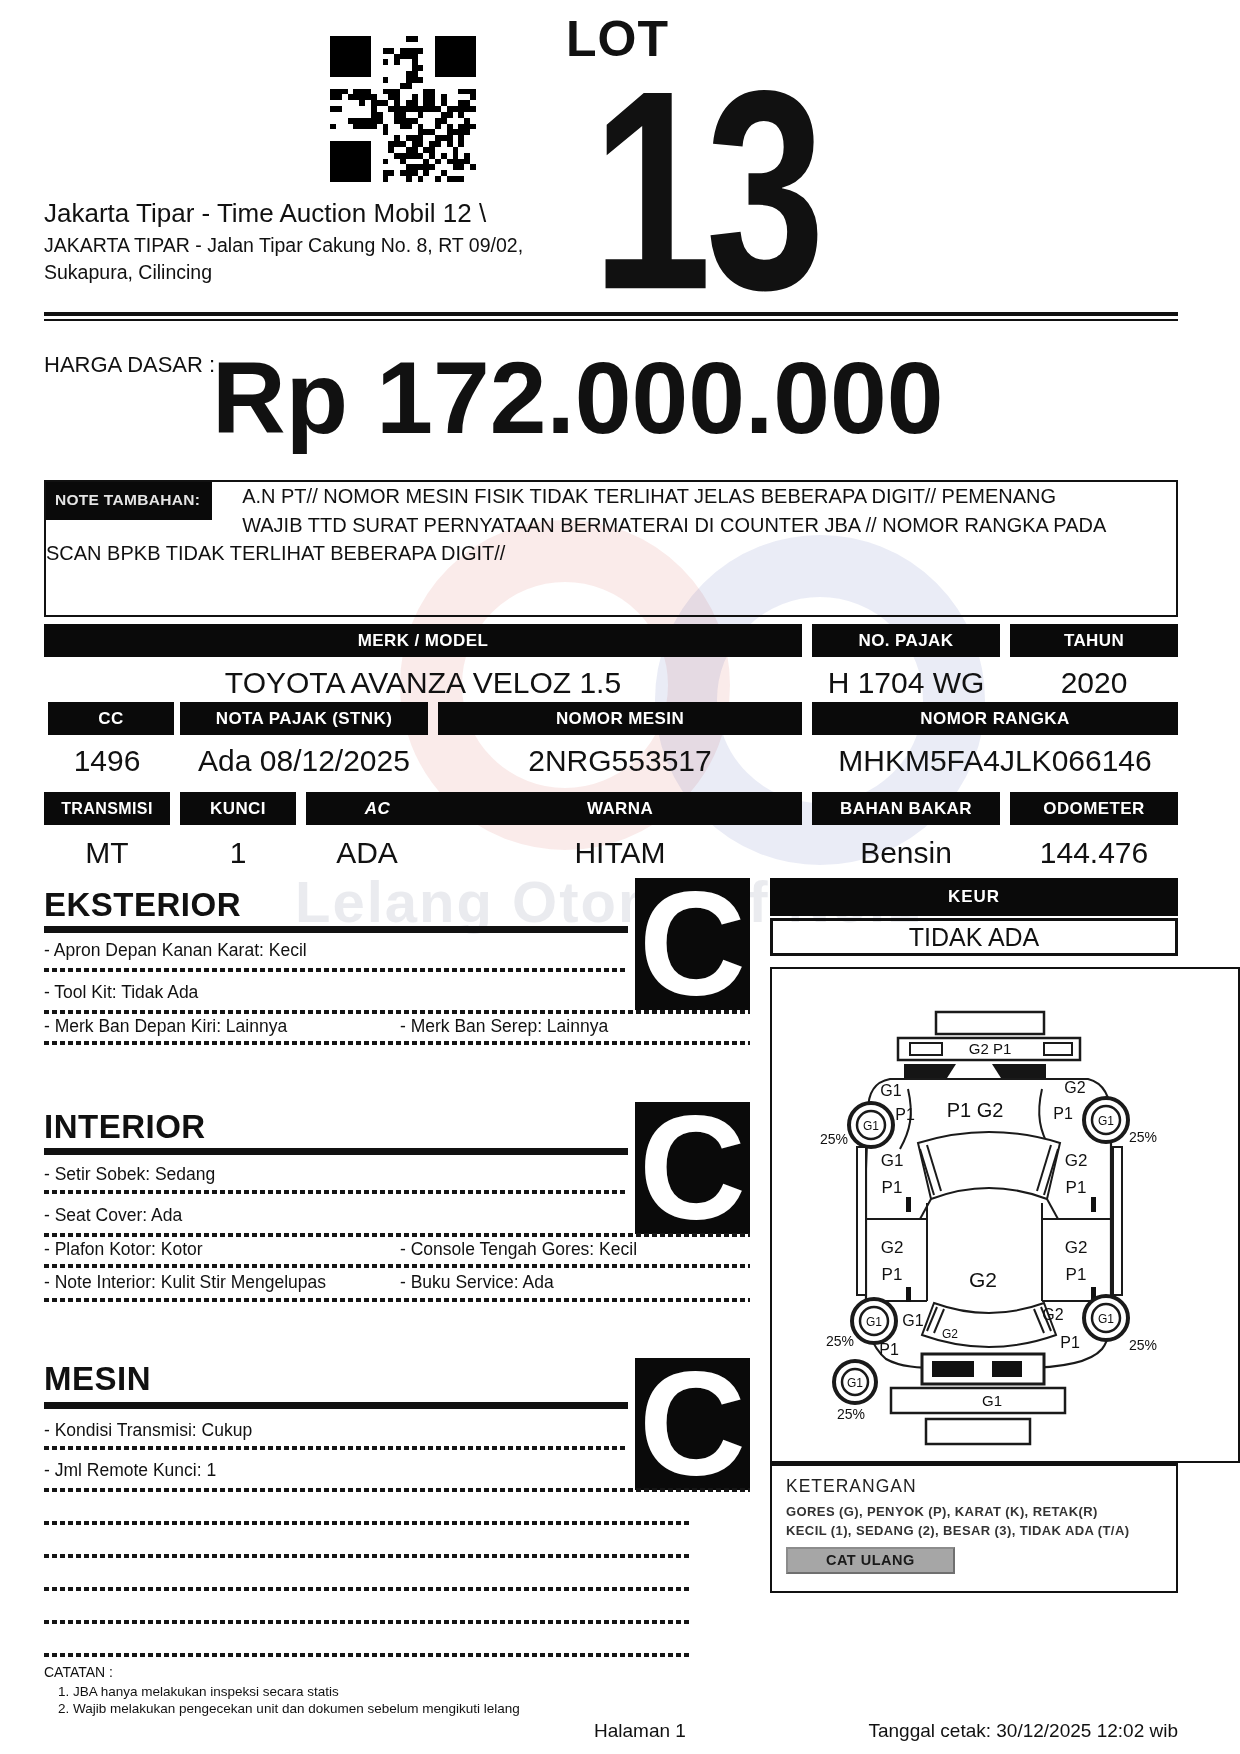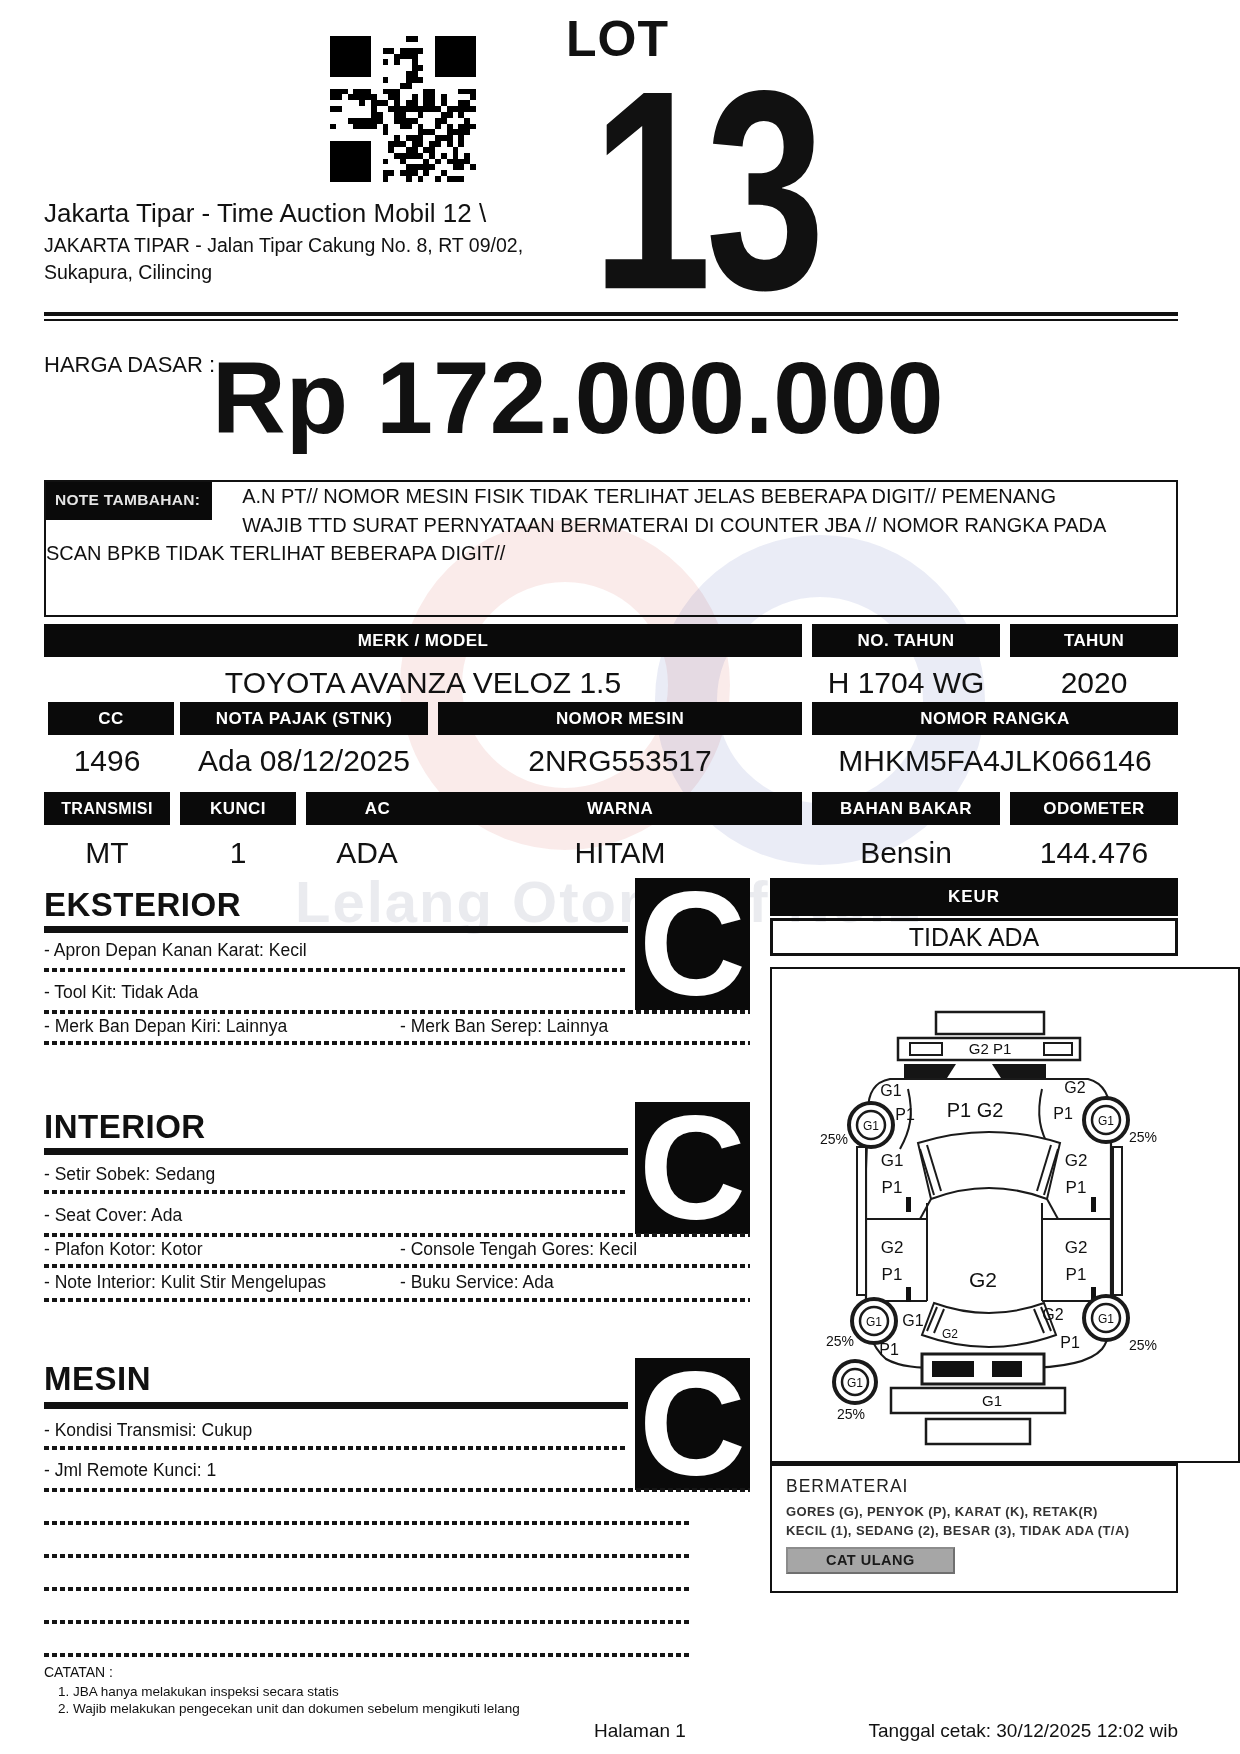--- a/index.html
+++ b/index.html
@@ -282,38 +282,38 @@
 
   <div class="abs price-label" style="left:44px; top:352px;">HARGA DASAR :</div>
   <div class="abs price-value" style="left:212px; top:340px;">Rp 172.000.000</div>
 
   <div class="abs notebox" style="left:44px; top:480px; width:1134px; height:137px;">
     <span class="note-label">NOTE TAMBAHAN:</span>
     <span>A.N PT// NOMOR MESIN FISIK TIDAK TERLIHAT JELAS BEBERAPA DIGIT// PEMENANG WAJIB TTD SURAT PERNYATAAN BERMATERAI DI COUNTER JBA // NOMOR RANGKA PADA SCAN BPKB TIDAK TERLIHAT BEBERAPA DIGIT//</span>
   </div>
 
   <div class="hcell" style="left:44px; top:624px; width:758px;">MERK / MODEL</div>
-  <div class="hcell" style="left:812px; top:624px; width:188px;">NO. TAHUN</div>
+  <div class="hcell" style="left:812px; top:624px; width:188px;">NO. PAJAK</div>
   <div class="hcell" style="left:1010px; top:624px; width:168px;">TAHUN</div>
   <div class="vcell" style="left:44px; top:664px; width:758px;">TOYOTA AVANZA VELOZ 1.5</div>
   <div class="vcell" style="left:812px; top:664px; width:188px;">H 1704 WG</div>
   <div class="vcell" style="left:1010px; top:664px; width:168px;">2020</div>
 
   <div class="hcell" style="left:48px; top:702px; width:126px;">CC</div>
   <div class="hcell" style="left:180px; top:702px; width:248px;">NOTA PAJAK (STNK)</div>
   <div class="hcell" style="left:438px; top:702px; width:364px;">NOMOR MESIN</div>
   <div class="hcell" style="left:812px; top:702px; width:366px;">NOMOR RANGKA</div>
   <div class="vcell" style="left:44px; top:742px; width:126px;">1496</div>
   <div class="vcell" style="left:180px; top:742px; width:248px;">Ada 08/12/2025</div>
   <div class="vcell" style="left:438px; top:742px; width:364px;">2NRG553517</div>
   <div class="vcell" style="left:812px; top:742px; width:366px;">MHKM5FA4JLK066146</div>
 
   <div class="hcell" style="left:44px; top:792px; width:126px; font-size:16px;">TRANSMISI</div>
   <div class="hcell" style="left:180px; top:792px; width:116px;">KUNCI</div>
-  <div class="hcell" style="left:306px; top:792px; width:143px;">AC</div>
+  <div class="hcell" style="left:306px; top:792px; width:143px;font-style:italic;">AC</div>
   <div class="hcell" style="left:438px; top:792px; width:364px;">WARNA</div>
   <div class="hcell" style="left:812px; top:792px; width:188px;">BAHAN BAKAR</div>
   <div class="hcell" style="left:1010px; top:792px; width:168px;">ODOMETER</div>
   <div class="vcell" style="left:44px; top:834px; width:126px;">MT</div>
   <div class="vcell" style="left:180px; top:834px; width:116px;">1</div>
   <div class="vcell" style="left:306px; top:834px; width:122px;">ADA</div>
   <div class="vcell" style="left:438px; top:834px; width:364px;">HITAM</div>
   <div class="vcell" style="left:812px; top:834px; width:188px;">Bensin</div>
   <div class="vcell" style="left:1010px; top:834px; width:168px;">144.476</div>
 
@@ -451,21 +451,21 @@
         <text x="298" y="379" font-size="16">P1</text>
         <text x="371" y="381" font-size="14">25%</text>
         <text x="83" y="418" font-size="12">G1</text>
         <text x="79" y="450" font-size="14">25%</text>
         <text x="220" y="437" font-size="15">G1</text>
       </g>
     </svg>
   </div>
 
   <div class="ket-box">
-    <div class="ket-title">BERMATERAI</div>
+    <div class="ket-title">KETERANGAN</div>
     <div class="ket-line">GORES (G), PENYOK (P), KARAT (K), RETAK(R)</div>
     <div class="ket-line" style="margin-top:4px;">KECIL (1), SEDANG (2), BESAR (3), TIDAK ADA (T/A)</div>
     <span class="repaint-btn">CAT ULANG</span>
   </div>
 
   <div class="abs foot-small" style="left:44px; top:1664px;">CATATAN :</div>
   <div class="abs foot-note" style="left:58px; top:1684px;">1. JBA hanya melakukan inspeksi secara statis</div>
   <div class="abs foot-note" style="left:58px; top:1701px;">2. Wajib melakukan pengecekan unit dan dokumen sebelum mengikuti lelang</div>
   <div class="abs foot-big" style="left:540px; top:1720px; width:200px; text-align:center;">Halaman 1</div>
   <div class="abs foot-big" style="left:778px; top:1720px; width:400px; text-align:right;">Tanggal cetak: 30/12/2025 12:02 wib</div>

